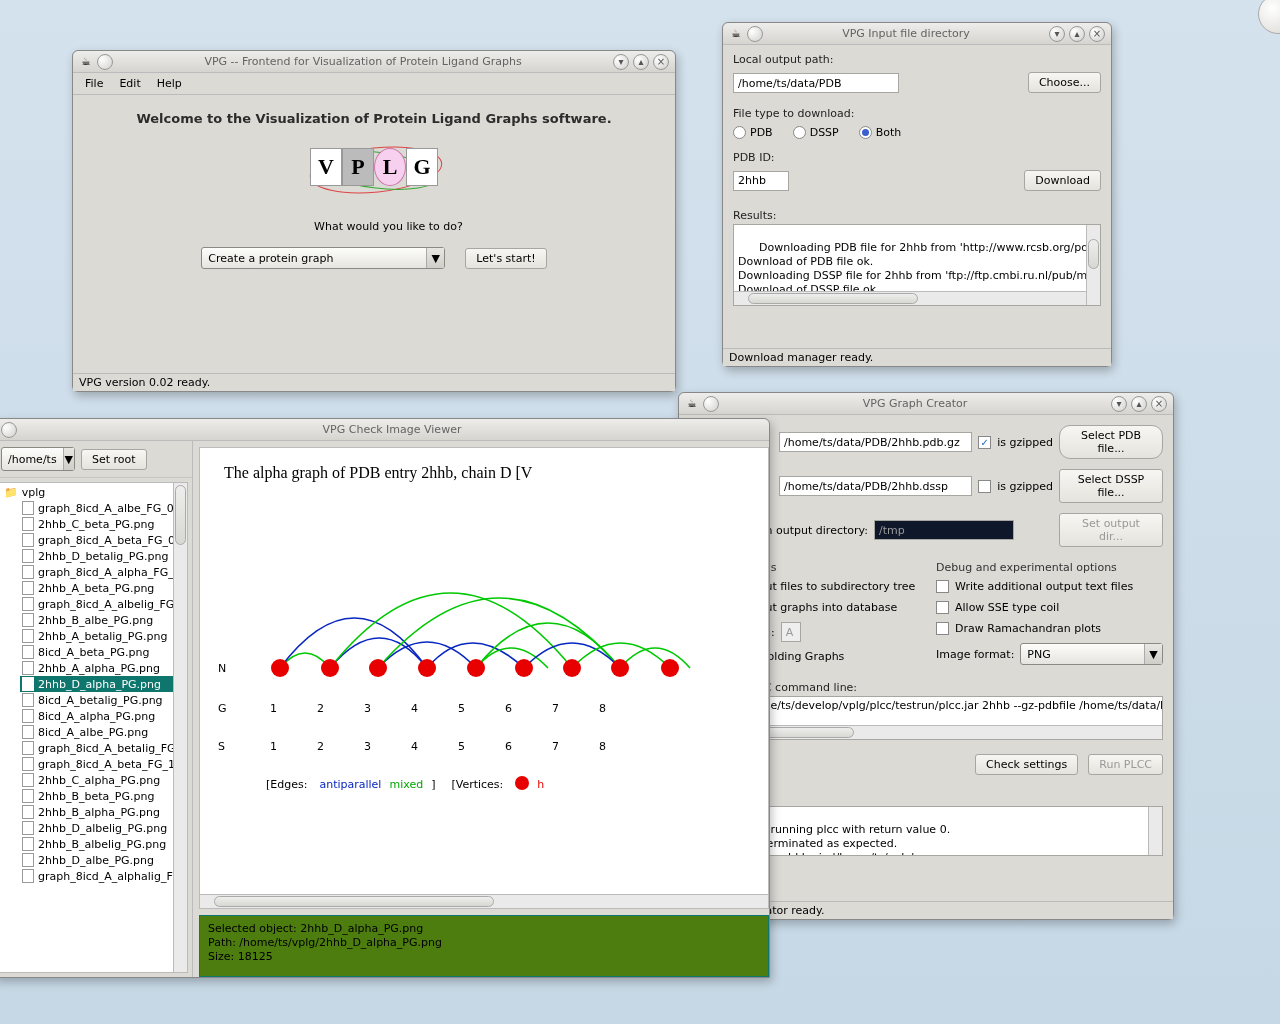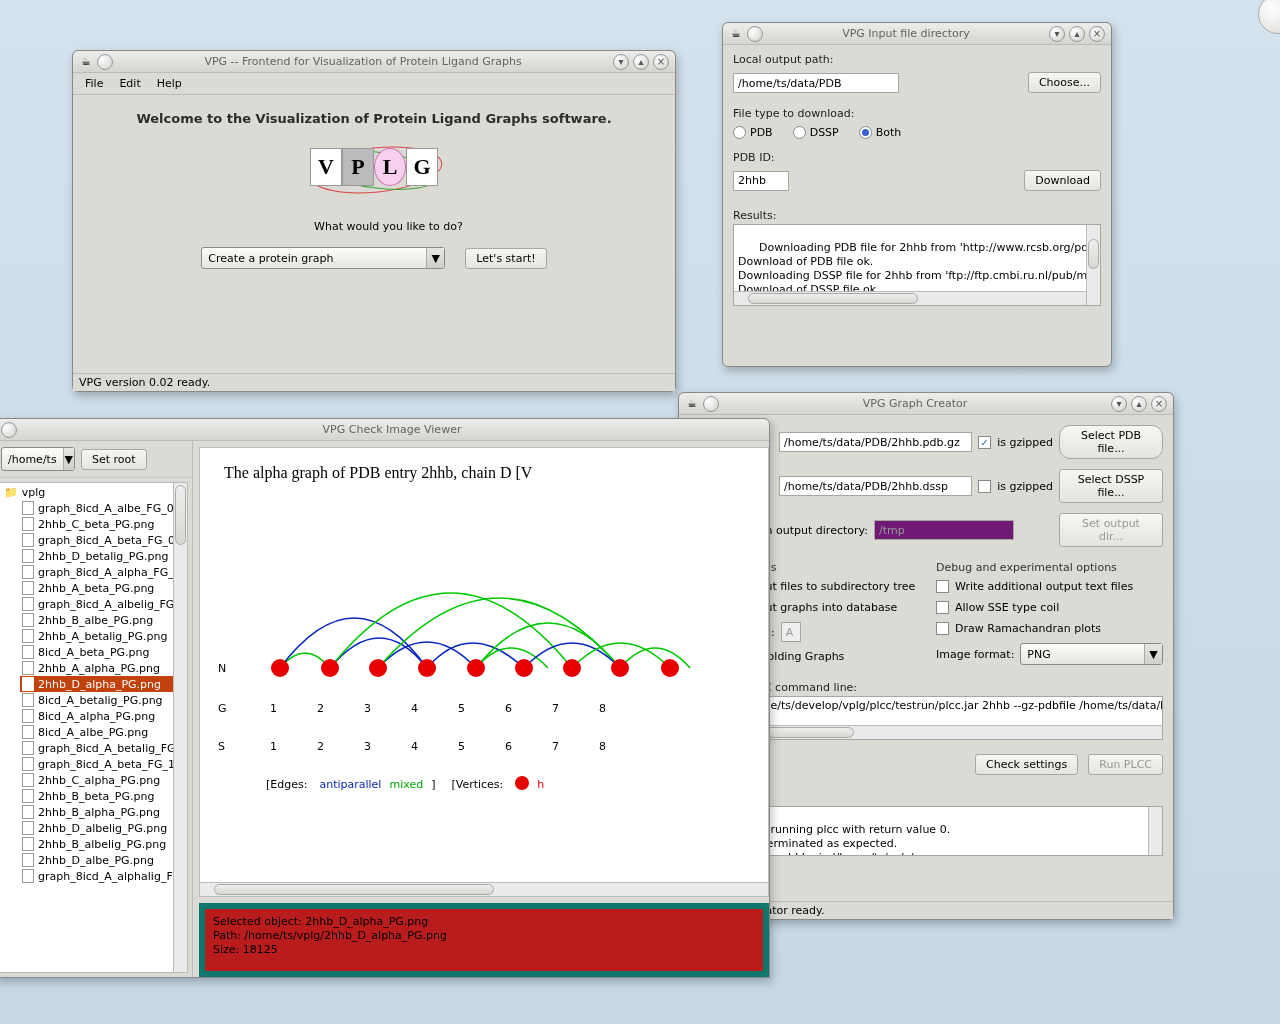--- a/index.html
+++ b/index.html
@@ -25,21 +25,21 @@
 .scroll-thumb{ background:linear-gradient(180deg,#eeeeec,#d7d7d3);border:1px solid #aaa;border-radius:6px;}
 .checkbox{ width:13px;height:13px;border:1px solid #888;background:#fff;display:inline-flex;align-items:center;justify-content:center;font-size:10px;color:#2a5;}
 .checkbox.checked::after{content:"✓";color:#1769c0;font-weight:bold;}
 .select{ display:flex;align-items:center;border:1px solid #8a8a85;background:linear-gradient(180deg,#fdfdfb,#e5e4df);border-radius:3px;height:22px;}
 .select .sel-text{ flex:1;padding:0 6px;text-align:left;}
 .select .sel-arrow{ width:18px;height:100%;border-left:1px solid #aaa;display:flex;align-items:center;justify-content:center;background:linear-gradient(180deg,#e8e7e2,#cfcec9);}
 .statusbar{ border-top:1px solid #bbb;background:#dcdad5;padding:2px 6px;font-size:11px;}
 .section-title{ color:#333;font-size:11px;margin-bottom:6px;}
 .tree-item{ display:flex;align-items:center;gap:4px;padding:1px 2px; white-space:nowrap;}
 .tree-item .file-ico{ width:12px;height:14px;border:1px solid #999;background:#fff;}
-.tree-item.selected{ background:#c2410c;color:#fff;}
+.tree-item.selected{ background:#0f766e;color:#fff;}
 .tree-item.selected .file-ico{border-color:#fff;}
 </style>
 </head>
 <body>
 
 <div class="window" style="left:72px; top:50px; width:604px; height:342px;">
   <div class="titlebar">
     <span class="tb-icon">☕</span>
     <span class="tb-btn"></span>
     <span class="title">VPG -- Frontend for Visualization of Protein Ligand Graphs</span>
@@ -116,20 +116,21 @@
     <div class="field-label" style="margin-top:18px;">Results:</div>
     <div class="textarea" style="height:82px;margin-top:2px;white-space:pre;padding-right:16px;padding-bottom:16px;">
       <span style="white-space:pre;">Downloading PDB file for 2hhb from 'http://www.rcsb.org/pdb/files/2
 Download of PDB file ok.
 Downloading DSSP file for 2hhb from 'ftp://ftp.cmbi.ru.nl/pub/molbio
 Download of DSSP file ok.</span>
       <div class="scroll-v"><div class="scroll-thumb" style="position:absolute;left:1px;right:1px;top:14px;height:30px;"></div></div>
       <div class="scroll-h"><div class="scroll-thumb" style="position:absolute;top:1px;bottom:1px;left:14px;width:170px;"></div></div>
     </div>
   </div>
+  <div class="statusbar" style="position:absolute;bottom:0;left:0;right:0;">Download manager ready.</div>
 </div>
 
 <div class="window" style="left:678px;top:392px;width:496px;height:528px;">
   <div class="titlebar">
     <span class="tb-icon">☕</span>
     <span class="tb-btn"></span>
     <span class="title">VPG Graph Creator</span>
     <span class="tb-btn">▾</span>
     <span class="tb-btn">▴</span>
     <span class="tb-btn">×</span>
@@ -145,21 +146,21 @@
     <div style="display:flex;align-items:center;gap:6px;">
       <span class="field-label" style="width:84px;">Input DSSP file:</span>
       <input type="text" style="flex: 1 1 0%;" value="/home/ts/data/PDB/2hhb.dssp">
       <span class="checkbox"></span>
       <span>is gzipped</span>
       <button class="btn" style="width:104px;">Select DSSP file...</button>
     </div>
     <div style="display:flex;align-items:center;gap:6px;">
       <span class="checkbox"></span>
       <span>Use custom output directory:</span>
-      <input type="text" style="width: 140px; background: #701a75; color: rgb(153, 153, 153);" disabled="" value="/tmp">
+      <input type="text" style="width: 140px; background: #0f172a; color: rgb(153, 153, 153);" disabled="" value="/tmp">
       <div style="flex:1"></div>
       <button class="btn" disabled="" style="width:104px;color:#999;">Set output dir...</button>
     </div>
 
     <div style="display:flex;gap:20px;margin-top:4px;">
       <div style="flex:1;">
         <div class="section-title">General options</div>
         <div style="display:flex;flex-direction:column;gap:8px;">
           <label style="display:flex;gap:6px;align-items:center;">
               <span class="checkbox"></span>
@@ -423,21 +424,21 @@
           &nbsp;<span style="color:#00a800;">mixed</span>
           &nbsp;<span>]</span>
           &nbsp;&nbsp;&nbsp;<span>[Vertices:</span>
           &nbsp;&nbsp;<span style="display:inline-block;width:14px;height:14px;background:#e80000;border-radius:50%;vertical-align:-2px;"></span>
           &nbsp;<span style="color:#e80000;">h</span>
         </div>
         <div class="scroll-h" style="left:0;right:0;bottom:0;">
             <div class="scroll-thumb" style="position:absolute;top:1px;bottom:1px;left:14px;width:280px;"></div>
           </div>
       </div>
-      <div style="height:74px;background:#b91c1c;border:6px solid #0f766e;margin-top:6px;padding:6px 8px;line-height:14px;">
+      <div style="height:62px;background:#4d7c0f;border:1px solid #0f766e;margin-top:6px;padding:6px 8px;line-height:14px;">
         <div>Selected object: 2hhb_D_alpha_PG.png</div>
         <div>Path: /home/ts/vplg/2hhb_D_alpha_PG.png</div>
         <div>Size: 18125</div>
       </div>
     </div>
   </div>
 </div>
 
 <div style="position:absolute;right:-18px;top:-6px;width:40px;height:40px;border-radius:50%;background:radial-gradient(circle at 35% 35%,#fff,#d8d7d2);border:1px solid #aaa;"></div>
 

